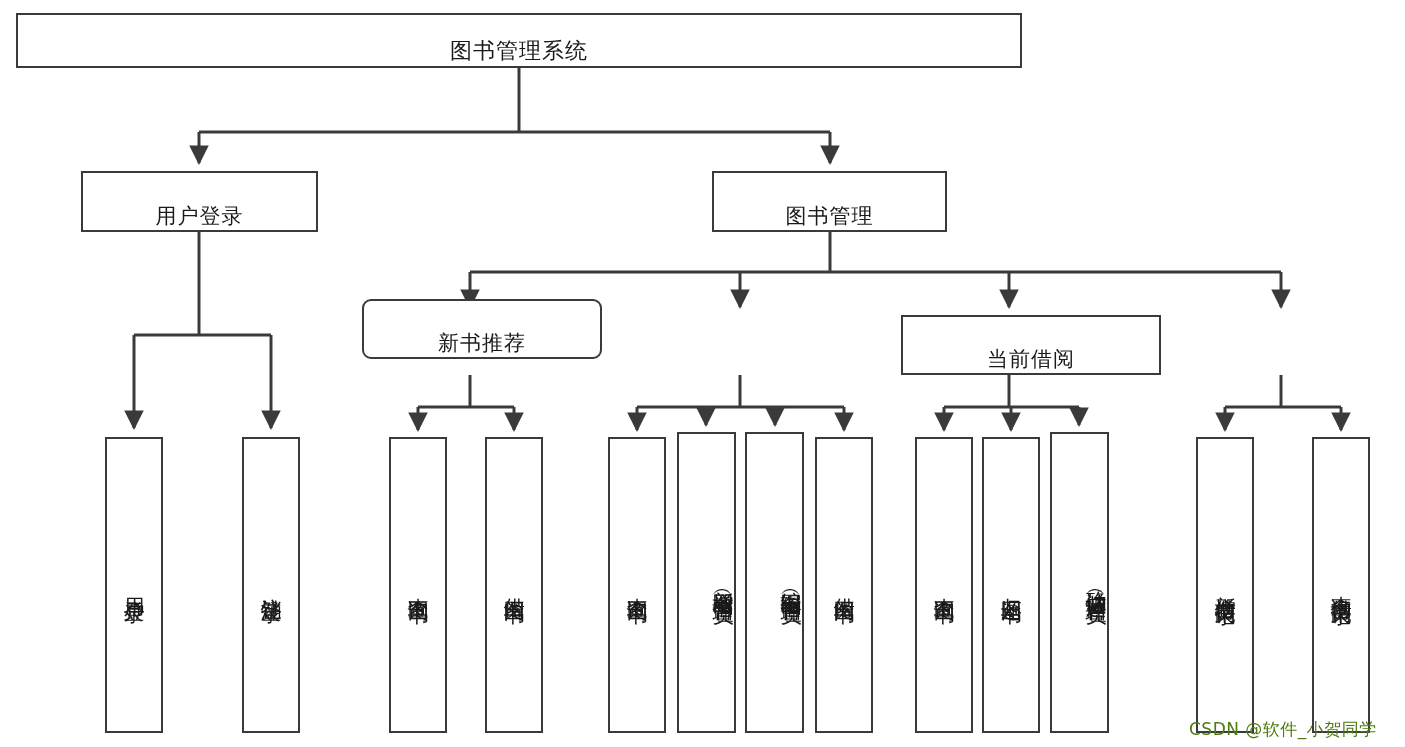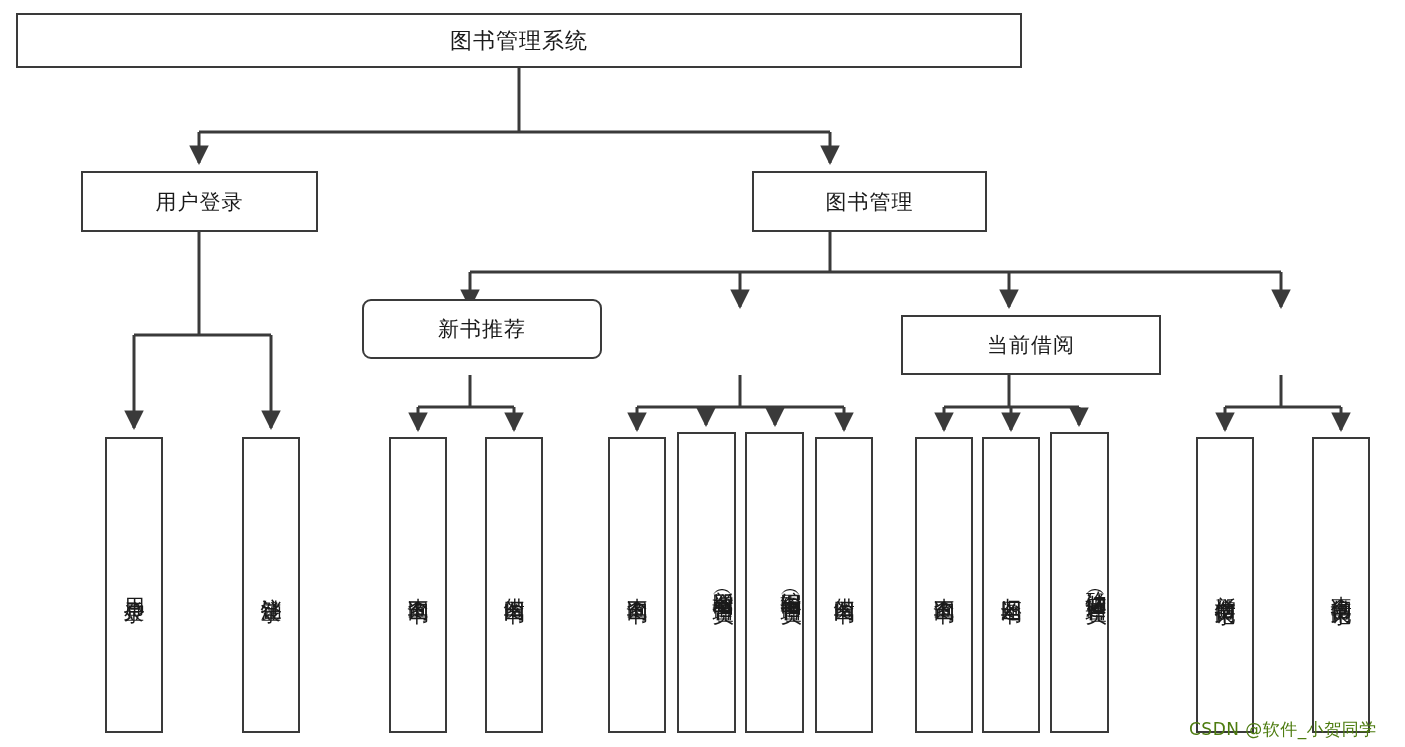--- a/index.html
+++ b/index.html
@@ -25,21 +25,21 @@
     width: 1405px;
     height: 747px;
   }
   .node {
     position: absolute;
     box-sizing: border-box;
     border: 2px solid #3a3a3a;
     background: #ffffff;
     color: #1a1a1a;
     display: flex;
-    align-items: center;
+    align-items: flex-end;
     justify-content: center;
     z-index: 2;
   }
   .node-h {
     font-size: 21px;
     letter-spacing: 1px;
   }
   .node-root {
     font-size: 22px;
     letter-spacing: 1px;
@@ -124,21 +124,21 @@
     </g>
   </svg>
 
   <div class="node node-root" style="left:16px; top:13px; width:1006px; height:55px;">
     <span>图书管理系统</span>
   </div>
 
   <div class="node node-h" style="left:81px; top:171px; width:237px; height:61px;">
     <span>用户登录</span>
   </div>
-  <div class="node node-h" style="left:752px; top:171px; width:235px; height:61px;">
+  <div class="node node-h" style="left:712px; top:171px; width:235px; height:61px;">
     <span>图书管理</span>
   </div>
 
   <div class="node node-h" style="left:362px; top:299px; width:240px; height:60px;border-radius:9px;">
     <span>新书推荐</span>
   </div>
   <div class="node node-h" style="left:901px; top:315px; width:260px; height:60px;">
     <span>当前借阅</span>
   </div>
 

